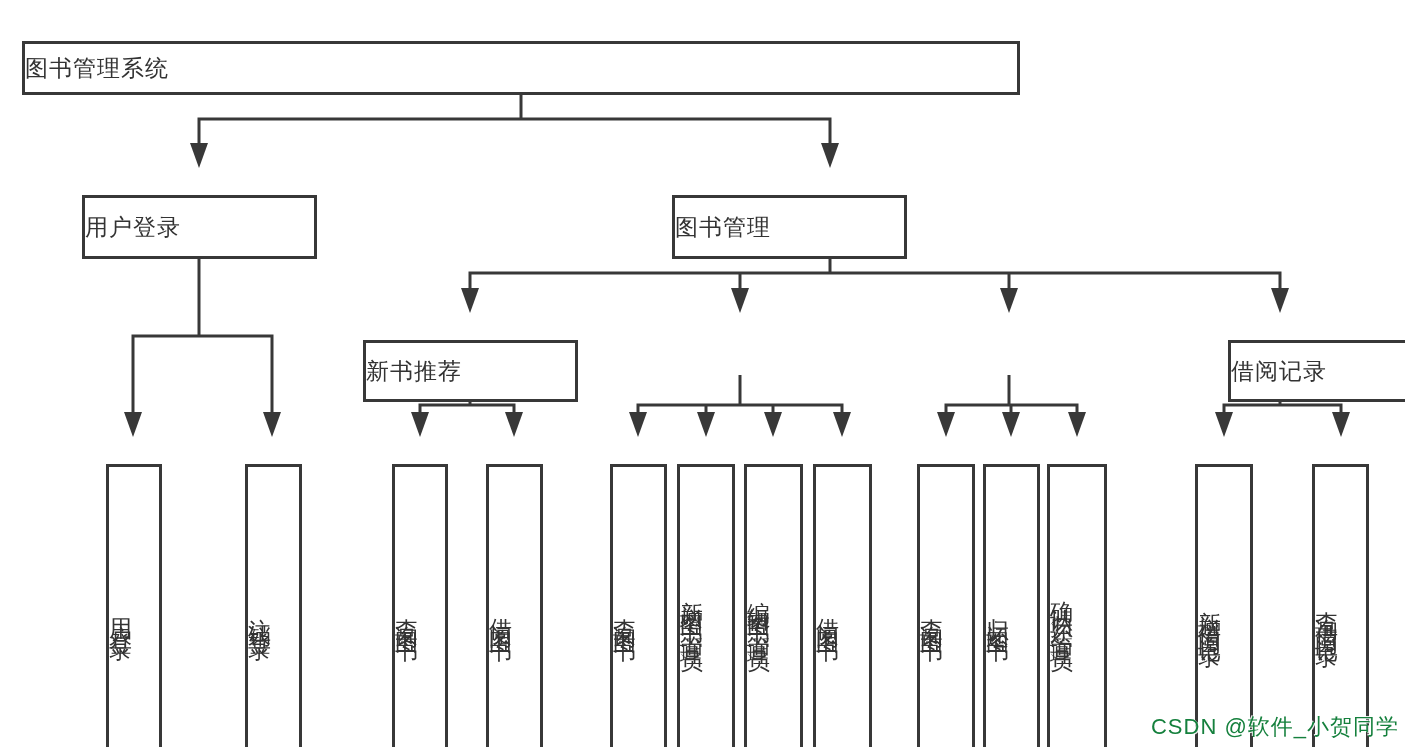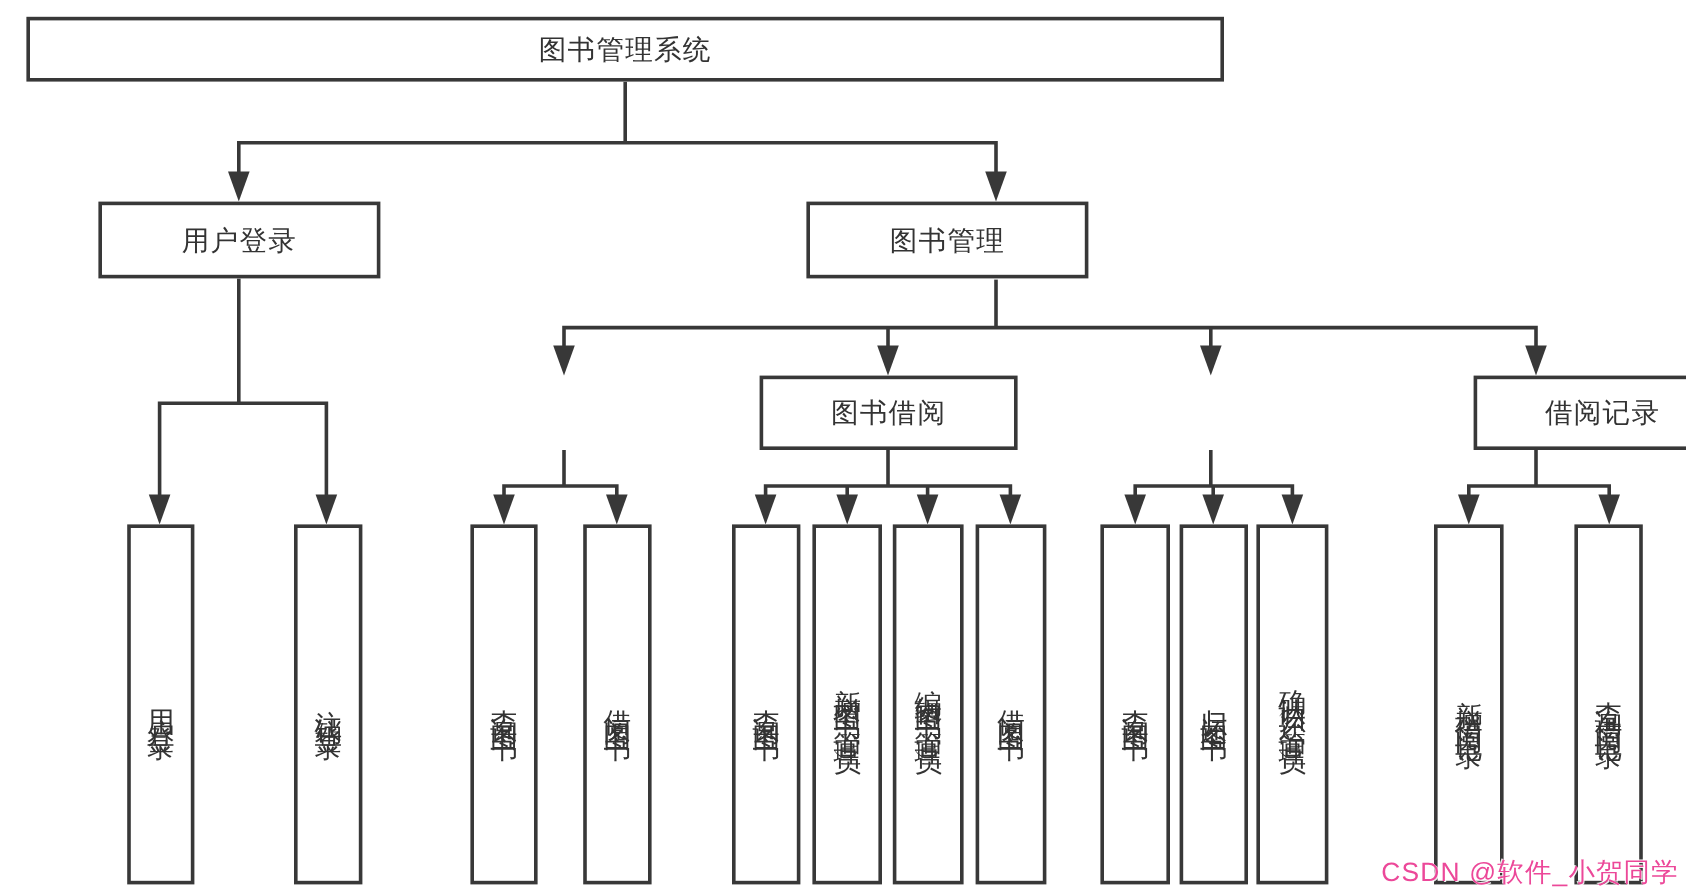--- a/index.html
+++ b/index.html
@@ -16,43 +16,43 @@
     left: 0; top: 0;
     width: 1405px; height: 747px;
   }
   .box {
     position: absolute;
     box-sizing: border-box;
     border: 3px solid #383838;
     background: #ffffff;
     display: flex;
     align-items: center;
-    justify-content: center;
     color: #333333;
     font-size: 23px;
     letter-spacing: 1px;
+    margin-top: 27px;
   }
   .box-root   { left: 22px;  top: 14px;  width: 998px; height: 54px; }
   .box-l2     { top: 168px; width: 235px; height: 64px; }
   .box-l3     { top: 313px; width: 215px; height: 62px; }
   .leaf       { top: 437px; height: 300px; }
   .leaf span {
     writing-mode: vertical-rl;
     text-orientation: mixed;
     letter-spacing: 7px;
     font-size: 23px;
     color: #333333;
     line-height: 1;
   }
   .watermark {
     position: absolute;
     right: 6px;
     bottom: 5px;
     font-size: 22px;
-    color: #ec4899;
+    color: #15803d;
     letter-spacing: 1px;
     text-shadow: 1px 1px 0 rgba(255,255,255,0.9), -1px -1px 0 rgba(255,255,255,0.9);
     white-space: nowrap;
     pointer-events: none;
   }
 </style>
 </head>
 <body>
 
 <div id="canvas">
@@ -113,22 +113,22 @@
     <span>图书管理系统</span>
   </div>
 
   <div class="box box-l2" style="left:82px">
     <span>用户登录</span>
   </div>
   <div class="box box-l2" style="left:672px">
     <span>图书管理</span>
   </div>
 
-  <div class="box box-l3" style="left:633px">
-    <span>图书借阅</span>
+  <div class="box box-l3" style="left:363px">
+    <span>新书推荐</span>
   </div>
   <div class="box box-l3" style="left:1228px">
     <span>借阅记录</span>
   </div>
 
   <div class="box leaf" style="left:106px;width:56px">
     <span>用户登录</span>
   </div>
   <div class="box leaf" style="left:245px;width:57px">
     <span>注销登录</span>

